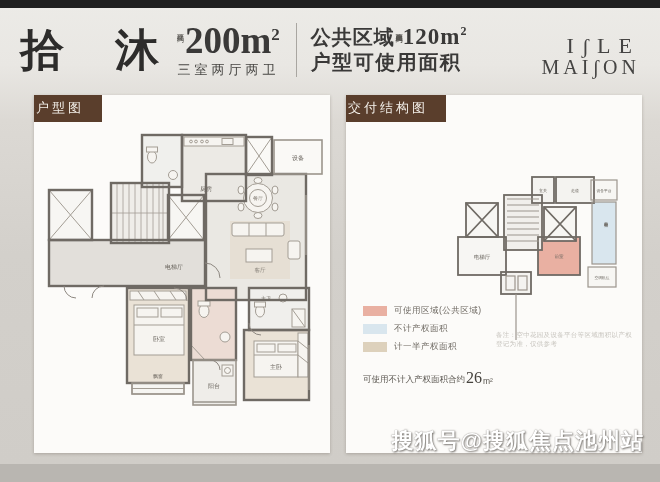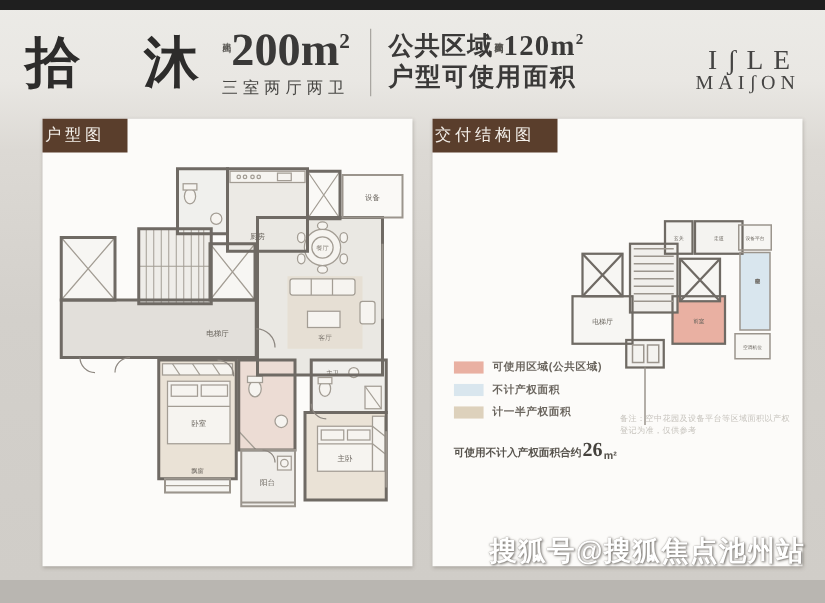--- a/index.html
+++ b/index.html
@@ -20,29 +20,29 @@
   .area-sub{font-size:13px;color:#474643;letter-spacing:4px;margin-top:2px;font-family:Liberation Serif, serif;}
   .h-divider{width:1px;height:54px;background:#a9a6a1;margin:0 14px 0 16px;}
   .compare-block{font-family:"Liberation Serif","DejaVu Serif",serif;font-weight:700;color:#3a3938;line-height:1.25;}
   .cmp-line1{font-size:20px;display:flex;align-items:flex-start;letter-spacing:1px;}
   .cmp-num{font-family:"Liberation Serif","DejaVu Serif",serif;font-size:23px;line-height:1.05;}
   .cmp-num sup{font-size:12px;}
   .cmp-line1 .v-label{margin-top:3px;}
   .cmp-line2{font-size:20px;letter-spacing:1.5px;}
   .logo{margin-left:auto;text-align:right;font-family:"Liberation Serif","DejaVu Serif",serif;color:#454443;line-height:1.0;}
   .logo-l1{font-size:22px;letter-spacing:8px;margin-top:11px;}
-  .logo-l2{font-size:16px;letter-spacing:4px;text-align:center;}
+  .logo-l2{font-size:20px;letter-spacing:4px;text-align:center;}
   
   .panel{position:absolute;top:95px;width:296px;height:358px;background:#fcfbf9;box-shadow:0 1px 3px rgba(80,70,60,.3);}
   .panel.left{left:34px;}
   .panel.right{left:346px;}
   .tab{position:absolute;left:0;top:0;background:#5a3e2c;color:#f3efe9;font-size:13px;letter-spacing:3px;padding:5px 18px 6px 2px;line-height:1.2;}
   .plan-svg{position:absolute;left:0;top:0;width:296px;height:358px;}
   
-  .legend{position:absolute;left:17px;top:193px;font-weight:bold;}
+  .legend{position:absolute;left:17px;top:210px;}
   .legend-row{display:flex;align-items:center;margin-bottom:6px;}
   .legend-row svg{display:block;margin-right:7px;}
   .legend-row span{font-size:8.5px;color:#6b665f;letter-spacing:0.5px;}
   .legend-summary{margin-top:17px;font-size:8.5px;color:#57534d;display:flex;align-items:flex-end;}
   .legend-summary .big{font-family:"Liberation Serif","DejaVu Serif",serif;font-size:16px;color:#45423d;margin:0 1px;line-height:1;}
   .note{position:absolute;left:150px;top:236px;width:138px;font-size:6.5px;color:#c7c4be;letter-spacing:0.3px;}
   
   .watermark{
     position:absolute;right:16px;bottom:8px;font-size:22px;font-weight:bold;color:#ffffff;
     letter-spacing:1px;text-shadow:0 0 1px #7a7670,1px 1px 2px rgba(70,65,60,.7);

